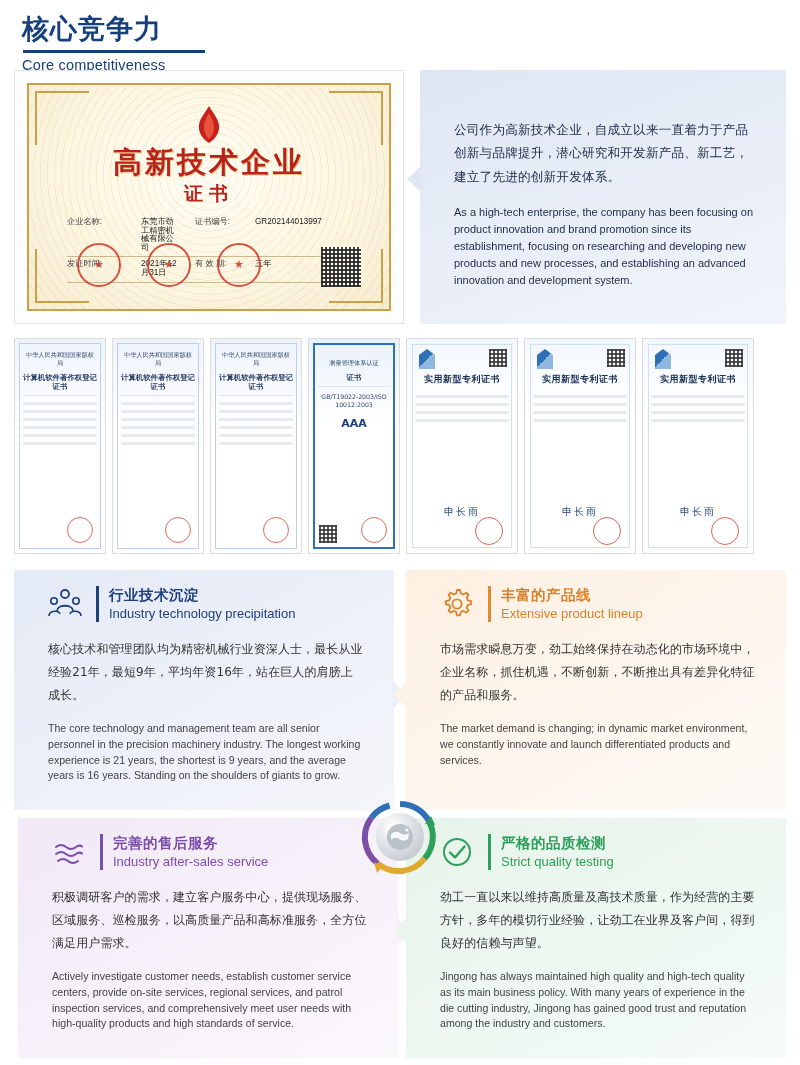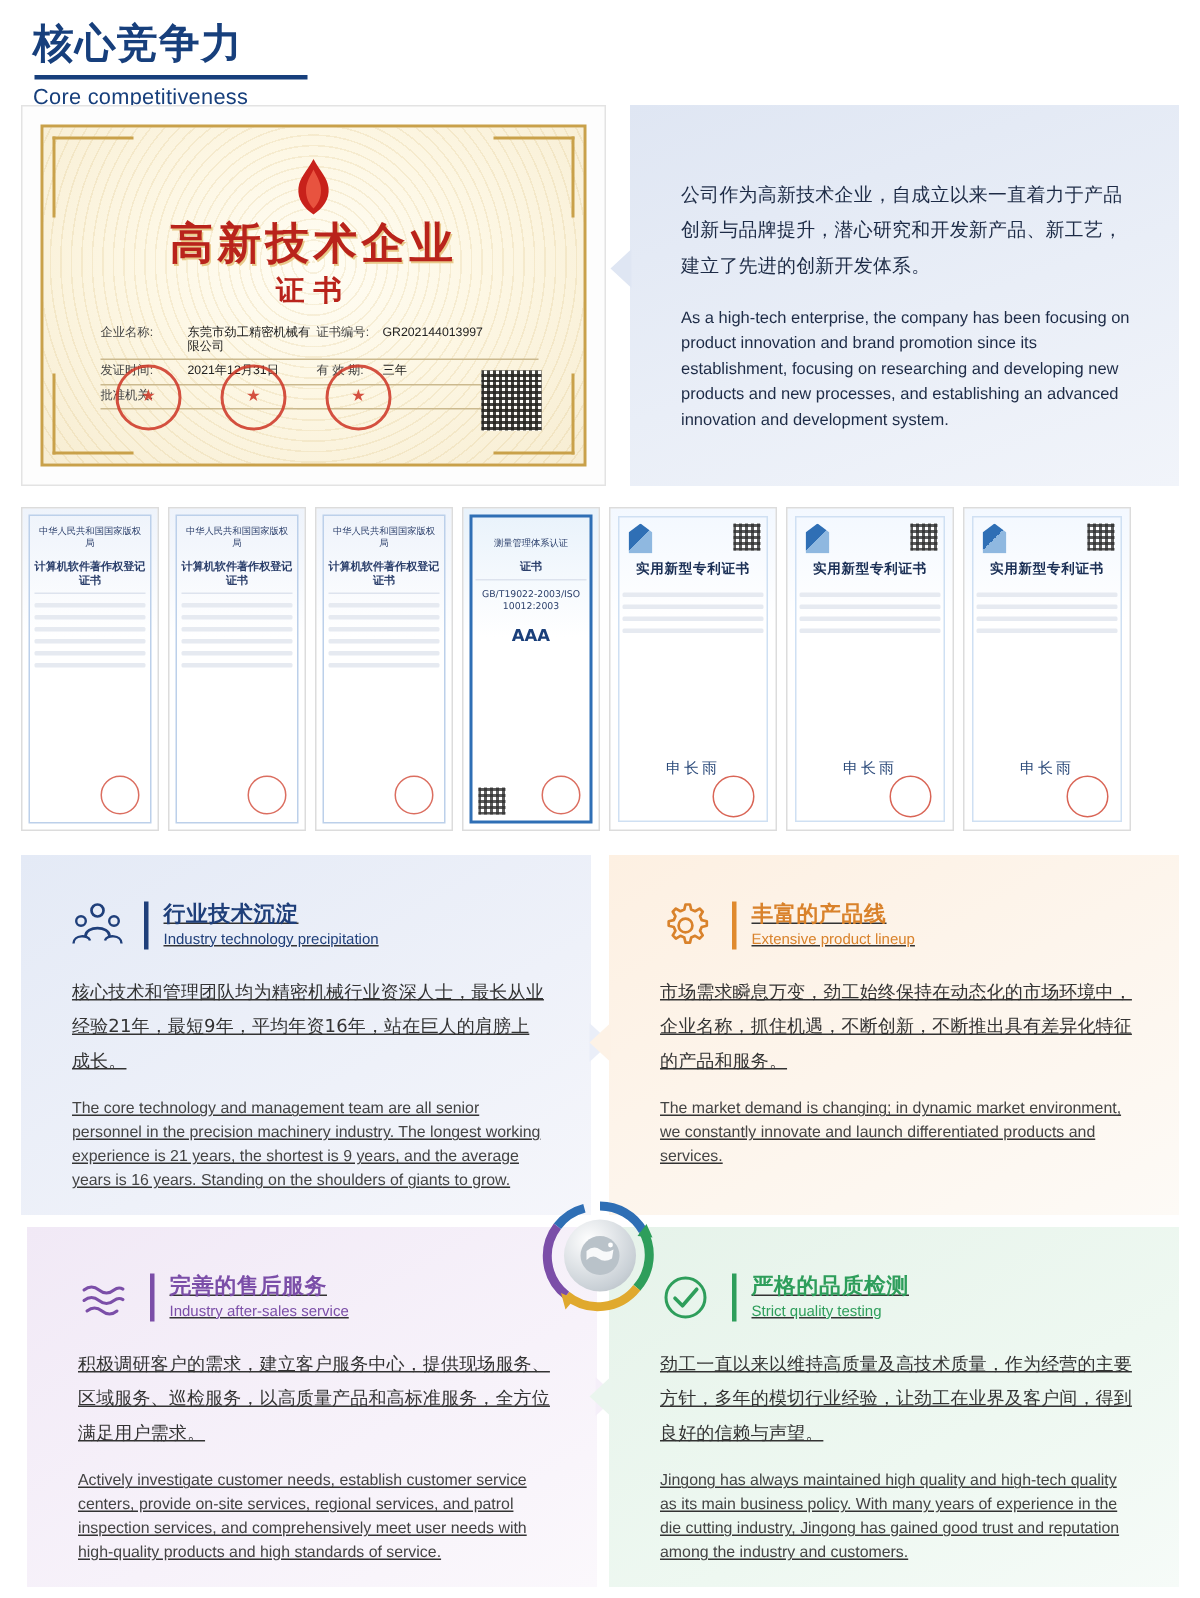--- a/index.html
+++ b/index.html
@@ -83,21 +83,21 @@
     position: absolute; top: 96px; left: 0; width: 100%;
     text-align: center;
     font-size: 19px; font-weight: bold; letter-spacing: 6px;
     color: #b9231b;
     font-family: "DejaVu Sans", sans-serif;
   }
   .cert-fields {
     position: absolute; top: 130px; left: 38px; right: 30px;
     font-size: 8.2px; color: #333; line-height: 1.05;
   }
-  .cert-line { display: flex; border-bottom: 1px solid #cbb98e; padding: 3px 0 4px 0; }
+  .cert-line { display: flex; border-bottom: 1px solid #cbb98e; padding: 3px 0 4px 0; gap: 16px; }
   .cert-line .lbl { width: 58px; color:#444; }
   .cert-line .val { flex: 1; color:#222; }
   .cert-line .lbl2 { width: 44px; color:#444; }
   .cert-line .val2 { width: 104px; color:#222; }
 
   .cert-seals { position:absolute; bottom: 22px; left: 48px; display:flex; gap: 26px; }
   .seal {
     width: 44px; height: 44px; border-radius: 50%;
     border: 2px solid #cf3a2a;
     display:flex; align-items:center; justify-content:center;
@@ -197,21 +197,21 @@
     background: repeating-linear-gradient(0deg,#333 0 2px,#fff 2px 4px),
                 repeating-linear-gradient(90deg,#333 0 2px,#fff 2px 4px);
     background-blend-mode: multiply; opacity:.8;
   }
 
   
   .quads {
     position: absolute; top: 570px; left: 14px;
     width: 772px; height: 478px;
   }
-  .quad { position: absolute; width: 380px; height: 240px; padding: 30px 30px 0 34px; text-decoration: underline; }
+  .quad { position: absolute; width: 380px; height: 240px; padding: 16px 30px 0 34px; }
   .q1 { top: 0; left: 0;   background: linear-gradient(150deg,#e4eaf6 0%, #eef1f9 60%, #f5f6fb 100%); }
   .q2 { top: 0; left: 392px; background: linear-gradient(150deg,#fdf0e2 0%, #fdf6ee 60%, #fdfaf6 100%); }
   .q3 { top: 248px; left: 4px;   background: linear-gradient(150deg,#f1e9f6 0%, #f7f2fa 60%, #fbf8fc 100%); }
   .q4 { top: 248px; left: 392px; background: linear-gradient(150deg,#e6f3ea 0%, #eef8f1 60%, #f6fbf8 100%); }
 
   .q1:after { content:""; position:absolute; right:-13px; top: 112px;
     border-top:13px solid transparent; border-bottom:13px solid transparent;
     border-left:14px solid #eaeef8; }
   .q2:before { content:""; position:absolute; left:-13px; top: 112px;
     border-top:13px solid transparent; border-bottom:13px solid transparent;
@@ -221,21 +221,21 @@
     border-left:14px solid #f5eff9; }
   .q4:before { content:""; position:absolute; left:-13px; top: 100px;
     border-top:13px solid transparent; border-bottom:13px solid transparent;
     border-right:14px solid #eaf5ee; }
 
   .q-head { display:flex; align-items:center; gap: 14px; }
   .q-icon { width: 34px; height: 34px; flex: none; }
   .q-titles { border-left: 3px solid #1f3f7a; padding-left: 10px; }
   .q-cn { font-size: 14.5px; font-weight: bold; color:#1f3f7a; letter-spacing:.5px;
           font-family:"DejaVu Sans", sans-serif; line-height:1.3;}
-  .q-en { font-size: 10px; color:#1f3f7a; line-height:1.35; }
+  .q-en { font-size: 13px; color:#1f3f7a; line-height:1.35; }
   .q2 .q-titles { border-left-color:#e08a2e; } .q2 .q-cn, .q2 .q-en { color:#d9822b; }
   .q3 .q-titles { border-left-color:#7b4ea8; } .q3 .q-cn, .q3 .q-en { color:#7b4ea8; }
   .q4 .q-titles { border-left-color:#2e9e5b; } .q4 .q-cn, .q4 .q-en { color:#2e9e5b; }
 
   .q-cn-body {
     margin-top: 16px;
     font-size: 12px; line-height: 1.9; color:#333;
     font-family:"DejaVu Sans", sans-serif; letter-spacing:.1px;
   }
   .q-en-body { margin-top: 14px; font-size: 10.6px; line-height: 1.5; color:#444; }
@@ -286,24 +286,20 @@
             <span class="lbl">企业名称:</span>
             <span class="val">东莞市劲工精密机械有限公司</span>
             <span class="lbl2">证书编号:</span>
             <span class="val2">GR202144013997</span>
           </div>
           <div class="cert-line">
             <span class="lbl">发证时间:</span>
             <span class="val">2021年12月31日</span>
             <span class="lbl2">有 效 期:</span>
             <span class="val2">三年</span>
-          </div>
-          <div class="cert-line">
-            <span class="lbl">批准机关:</span>
-            <span class="val"></span>
           </div>
         </div>
 
         <div class="cert-seals">
           <div class="seal">
               <span class="star">★</span>
             </div>
           <div class="seal">
               <span class="star">★</span>
             </div>

